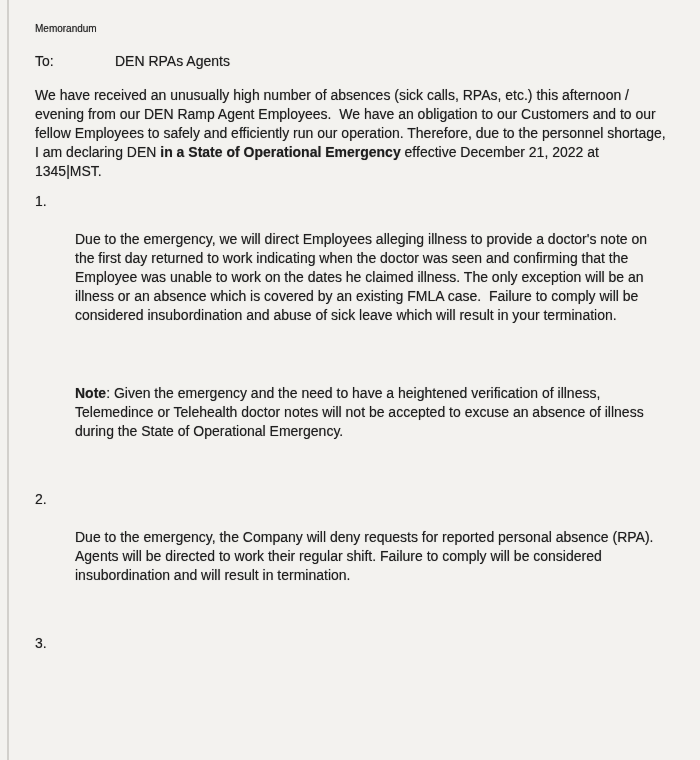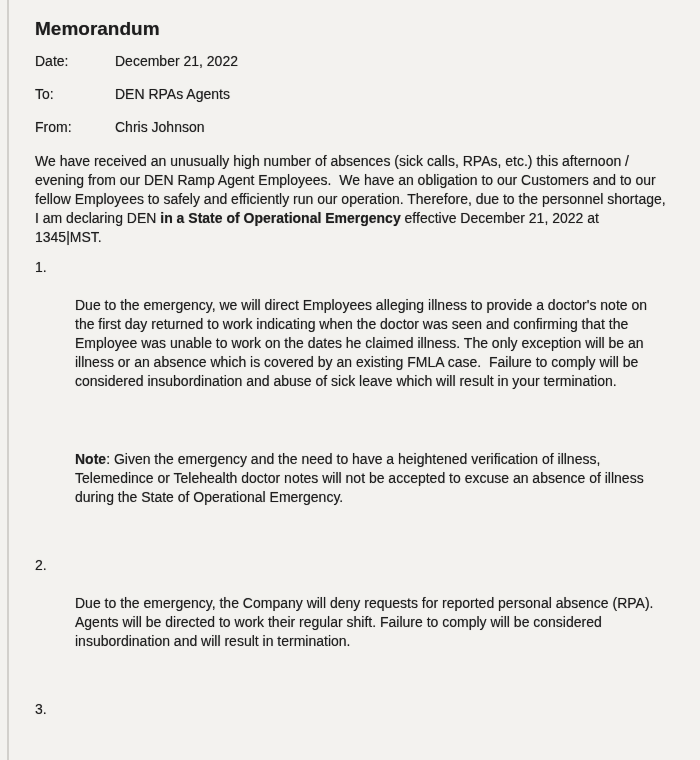--- a/index.html
+++ b/index.html
@@ -24,22 +24,22 @@
     background: #c9c7c3;
     opacity: .8;
   }
   .content {
     padding: 20px 32px 0 35px;
     font-size: 14px;
     line-height: 19px;
     text-shadow: 0 0 0.8px rgba(45,45,45,0.55);
   }
   .memo-title {
-    font-size: 19px;
-    font-weight: bold;
+    font-size: 10px;
+    font-weight: normal;
     margin-bottom: 16px;
     line-height: 17px;
   }
   .field-row {
     display: flex;
     margin-bottom: 16px;
     line-height: 17px;
   }
   .field-label { width: 80px; flex: 0 0 80px; }
   .field-value.bold { font-weight: bold; }
@@ -57,30 +57,22 @@
 </head>
 <body>
 
 <div class="page">
   <div class="content">
 
     <div class="memo-title">Memorandum</div>
 
     <div>
       <div class="field-row">
-        <span class="field-label">Date:</span>
-        <span class="field-value">December 21, 2022</span>
-      </div>
-      <div class="field-row">
         <span class="field-label">To:</span>
         <span class="field-value">DEN RPAs Agents</span>
-      </div>
-      <div class="field-row">
-        <span class="field-label">From:</span>
-        <span class="field-value">Chris Johnson</span>
       </div>
     </div>
 
     <p class="intro"><span>We have received an unusually high number of absences (sick calls, RPAs, etc.) this afternoon / evening from our DEN Ramp Agent Employees.  We have an obligation to our Customers and to our fellow Employees to safely and efficiently run our operation. Therefore, due to the personnel shortage, I am declaring DEN </span><b>in a State of Operational Emergency</b><span> effective December 21, 2022 at 1345|MST.</span></p>
 
     <div class="item">
       <span class="item-number">1.</span>
       <div class="item-body">
         <p>Due to the emergency, we will direct Employees alleging illness to provide a doctor's note on the first day returned to work indicating when the doctor was seen and confirming that the Employee was unable to work on the dates he claimed illness. The only exception will be an illness or an absence which is covered by an existing FMLA case.  Failure to comply will be considered insubordination and abuse of sick leave which will result in your termination.</p>
         <p class="item-note"><b>Note</b><span>: Given the emergency and the need to have a heightened verification of illness, Telemedince or Telehealth doctor notes will not be accepted to excuse an absence of illness during the State of Operational Emergency.</span></p>

